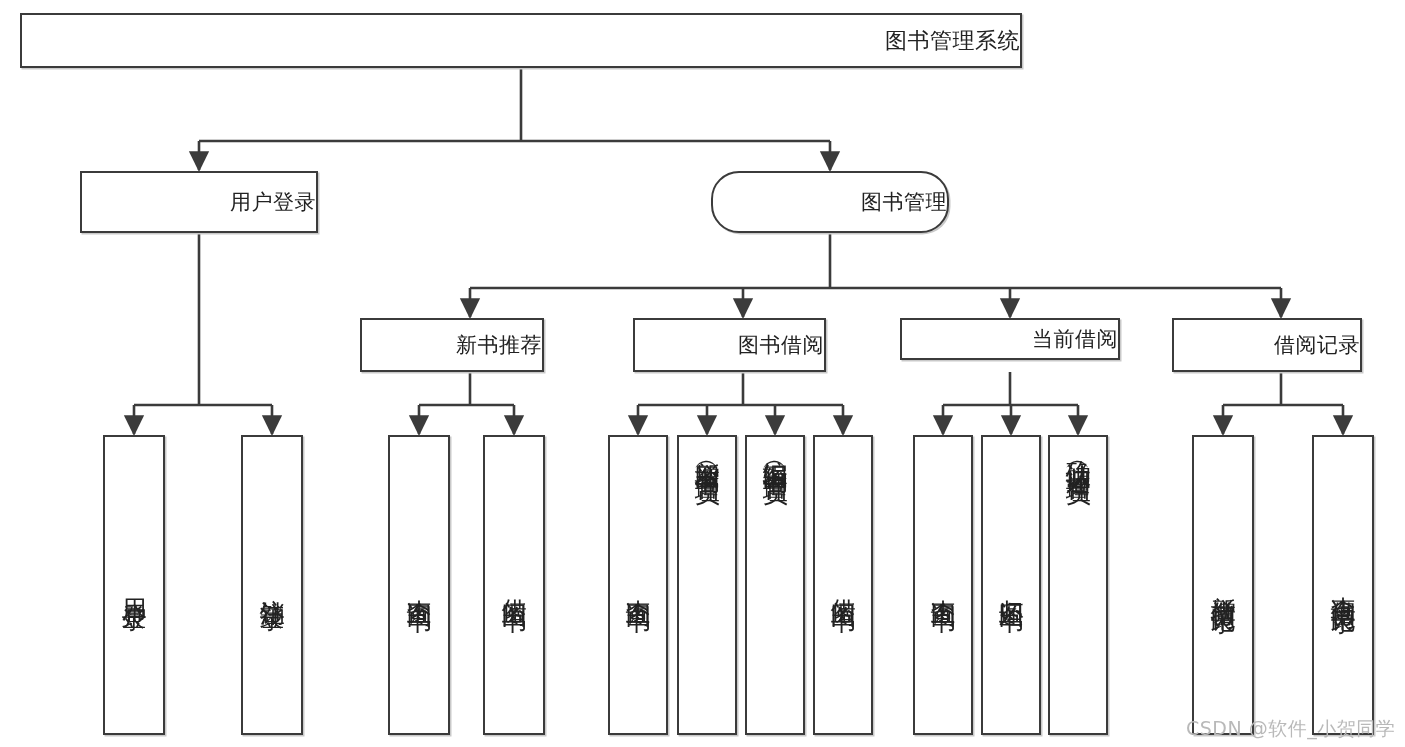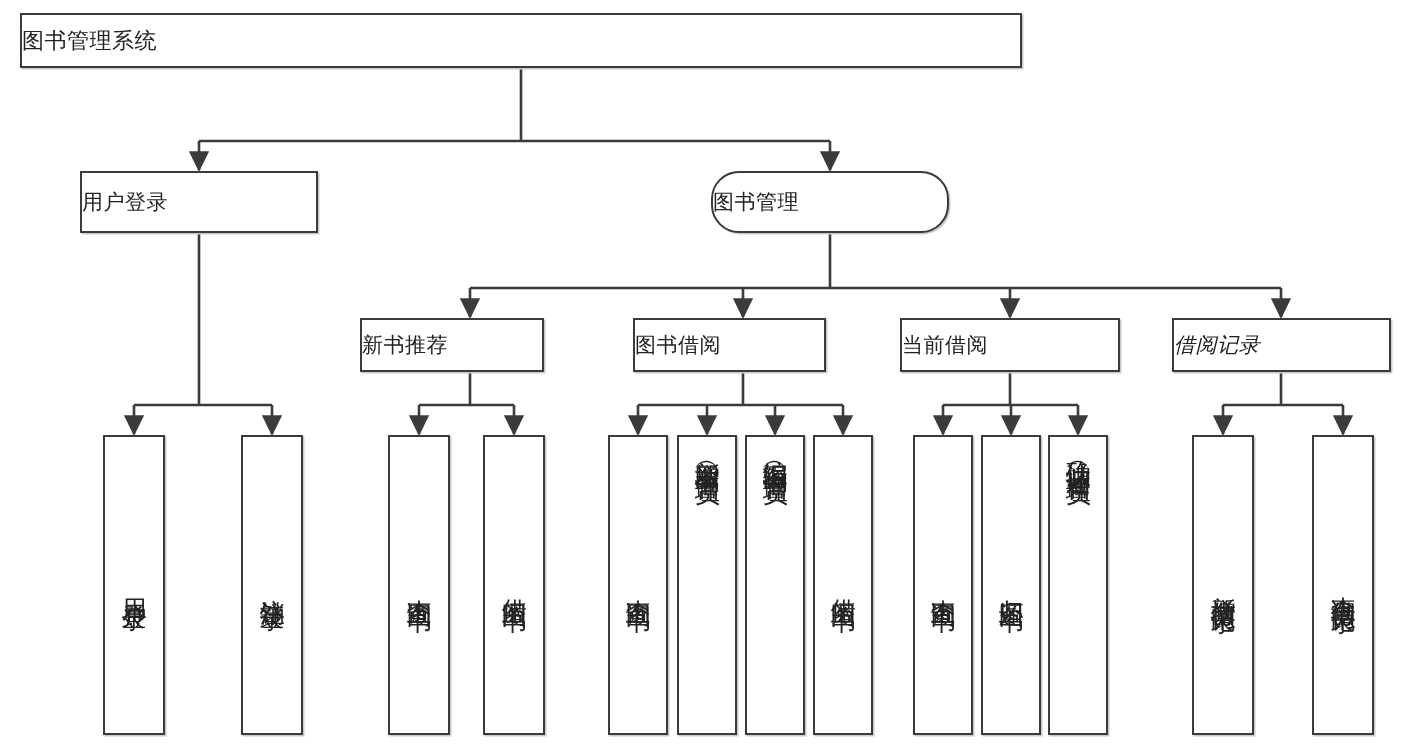--- a/index.html
+++ b/index.html
@@ -26,21 +26,21 @@
     pointer-events: none;
   }
   .node {
     position: absolute;
     box-sizing: border-box;
     background: #ffffff;
     border: 2px solid #3b3b3b;
     box-shadow: 1.5px 1.5px 0 0 #c9c9c9;
     display: flex;
     align-items: center;
-    justify-content: flex-start;
+    justify-content: flex-end;
     color: #222222;
     z-index: 3;
   }
   .node .lbl {
     display: block;
     line-height: 1.18;
     letter-spacing: 0.5px;
     white-space: nowrap;
   }
   
@@ -137,24 +137,24 @@
       </div>
       <div class="node horiz" style="left: 711px; top: 171px; width: 238px; height: 62px; border-radius: 28px;">
         <span class="lbl">图书管理</span>
       </div>
       <div class="node horiz" style="left: 360px; top: 318px; width: 184px; height: 54px;">
         <span class="lbl">新书推荐</span>
       </div>
       <div class="node horiz" style="left: 633px; top: 318px; width: 193px; height: 54px;">
         <span class="lbl">图书借阅</span>
       </div>
-      <div class="node horiz" style="left: 900px; top: 318px; width: 220px; height: 54px;">
+      <div class="node horiz" style="left: 900px; top: 318px; width: 220px; height: 42px;">
         <span class="lbl">当前借阅</span>
       </div>
-      <div class="node horiz" style="left: 1172px; top: 318px; width: 219px; height: 54px; font-style: italic;">
+      <div class="node horiz" style="left: 1172px; top: 318px; width: 190px; height: 54px;">
         <span class="lbl">借阅记录</span>
       </div>
       <div class="node vert" style="left: 103px; top: 435px; width: 62px; height: 300px;">
         <span class="lbl">用户登录</span>
       </div>
       <div class="node vert" style="left: 241px; top: 435px; width: 62px; height: 300px;">
         <span class="lbl">注销登录</span>
       </div>
       <div class="node vert" style="left: 388px; top: 435px; width: 62px; height: 300px;">
         <span class="lbl">查询图书</span>
@@ -184,13 +184,14 @@
         <span class="lbl">确认归还（管理员）</span>
       </div>
       <div class="node vert" style="left: 1192px; top: 435px; width: 62px; height: 300px;">
         <span class="lbl">新增借阅记录</span>
       </div>
       <div class="node vert" style="left: 1312px; top: 435px; width: 62px; height: 300px;">
         <span class="lbl">查询借阅记录</span>
       </div>
     </div>
 
+  <div class="watermark">CSDN @软件_小贺同学</div>
 </div>
 
 </body></html>

